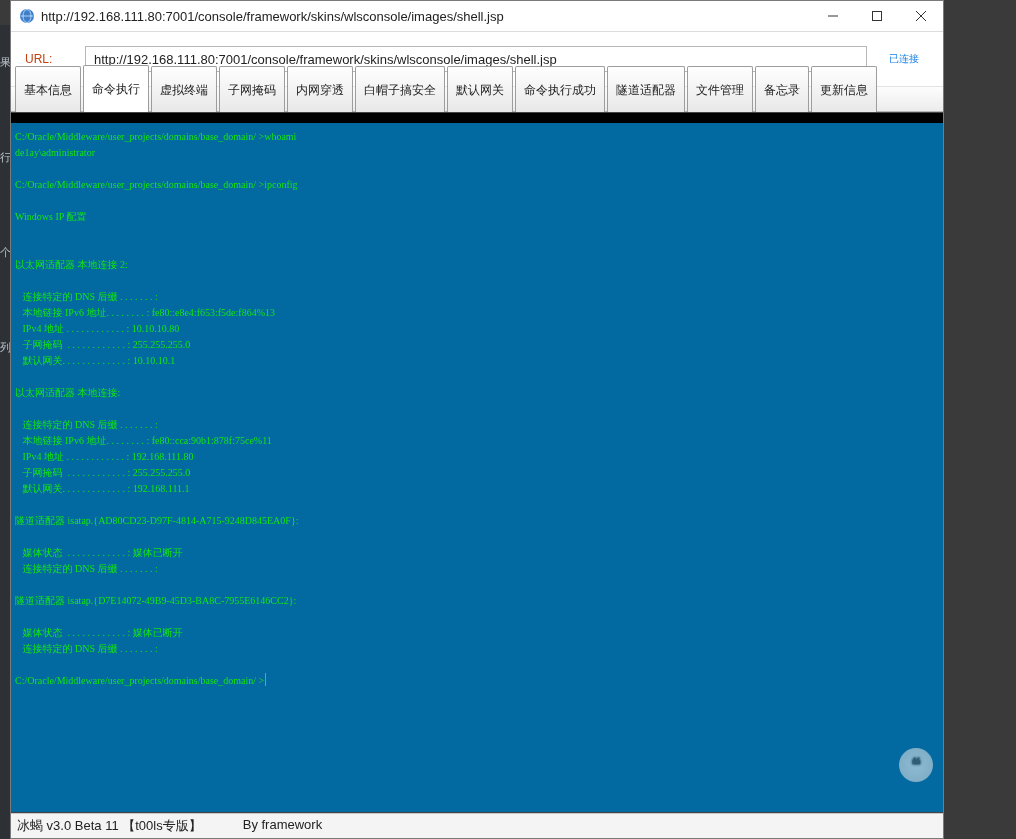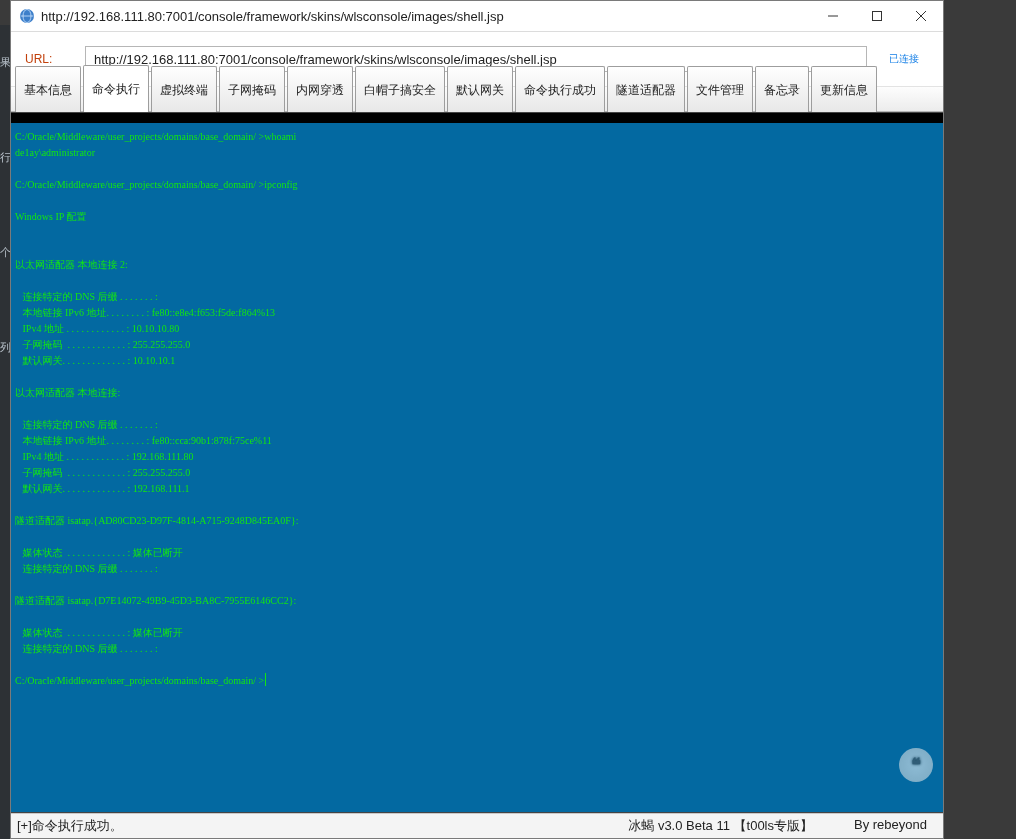--- a/index.html
+++ b/index.html
@@ -305,20 +305,19 @@
    连接特定的 DNS 后缀 . . . . . . . :
 
 C:/Oracle/Middleware/user_projects/domains/base_domain/ &gt;<span class="cursor"></span>
 </pre>
     <div class="watermark">
       <span class="wm-icon">❝</span>
     </div>
   </div>
 
   <div class="statusbar">
-    <span class="left">[+]命令执行成功。</span>
     <span class="right">
       <span>冰蝎 v3.0 Beta 11 【t00ls专版】</span>
-      <span>By rebeyond</span>
+      <span>By framework</span>
     </span>
   </div>
 
 </div>
 
 </body></html>

